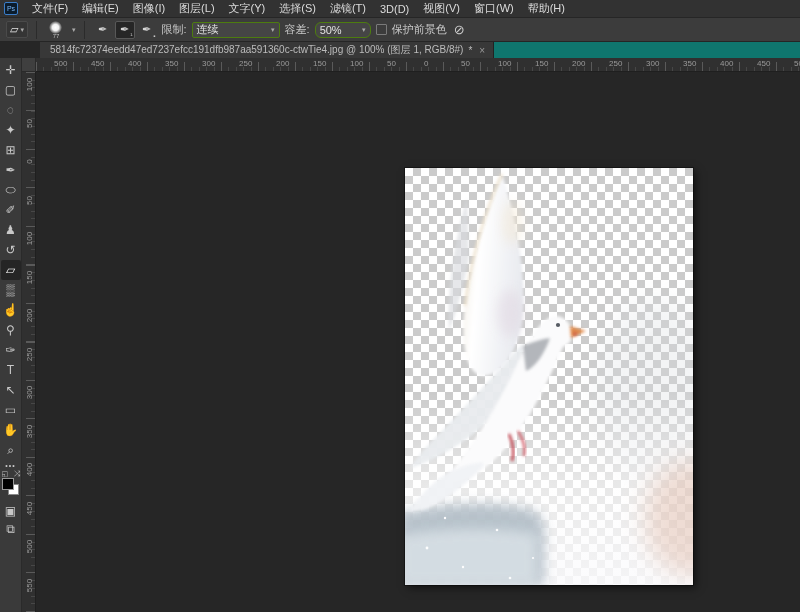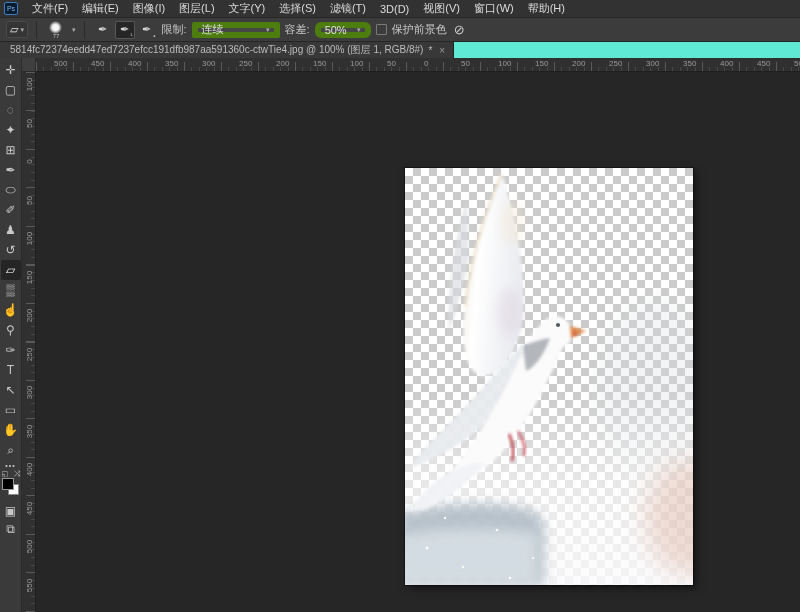--- a/index.html
+++ b/index.html
@@ -25,31 +25,31 @@
   .drop-arrow { font-size:7px; color:#aaa; }
   .brush-preview { display:flex; flex-direction:column; align-items:center; width:22px; }
   .brush-dot { width:13px; height:13px; border-radius:50%;
     background:radial-gradient(circle, #ffffff 0%, #f0f0f0 35%, rgba(255,255,255,0) 72%); }
   .brush-size { font-size:6px; color:#bdbdbd; line-height:1; margin-top:-1px; }
   .icon-btn { width:20px; height:18px; display:flex; align-items:center; justify-content:center;
     font-size:11px; color:#d5d5d5; border-radius:2px; position:relative; }
   .icon-btn .sub { position:absolute; right:1px; bottom:0; font-size:6px; color:#cfcfcf; }
   .icon-btn.active { background:#262626; border:1px solid #585858; }
   .opt-label { color:#c9c9c9; }
-  .dropdown { background:#454545; border:6px solid #4d7c0f; border-radius:2px;
+  .dropdown { background:#454545; border:1px solid #4d7c0f; border-radius:2px;
     height:16px; display:flex; align-items:center; justify-content:space-between;
     padding:0 4px; gap:6px; color:#e2e2e2; }
   .dropdown.w-limit { width:88px; }
   .dropdown.w-tol { width:56px;border-radius:6px; }
   .checkbox { width:11px; height:11px; border:1px solid #7a7a7a; border-radius:1px;
     background:#3c3c3c; }
   .pressure-icon { font-size:13px; color:#cfcfcf; margin-left:2px; }
 
   
-  .tab-bar { height:16px; background:#5eead4; display:flex; align-items:flex-end; }
+  .tab-bar { height:16px; background:#0f766e; display:flex; align-items:flex-end;margin-left:40px; }
   .doc-tab { height:16px; background:#383838; display:flex; align-items:center; gap:5px;
     padding:0 8px 0 10px; font-size:10px; color:#bcbcbc; border-right:1px solid #222;
     white-space:nowrap; }
   .tab-close { color:#999; font-size:10px; padding-left:2px; }
 
   
   .main-row { display:flex; height:554px; }
   .toolbar { width:22px; background:#3a3a3a; border-right:1px solid #2a2a2a;
     display:flex; flex-direction:column; align-items:center; padding-top:2px; }
   .tool { width:20px; height:20px; display:flex; align-items:center; justify-content:center;

